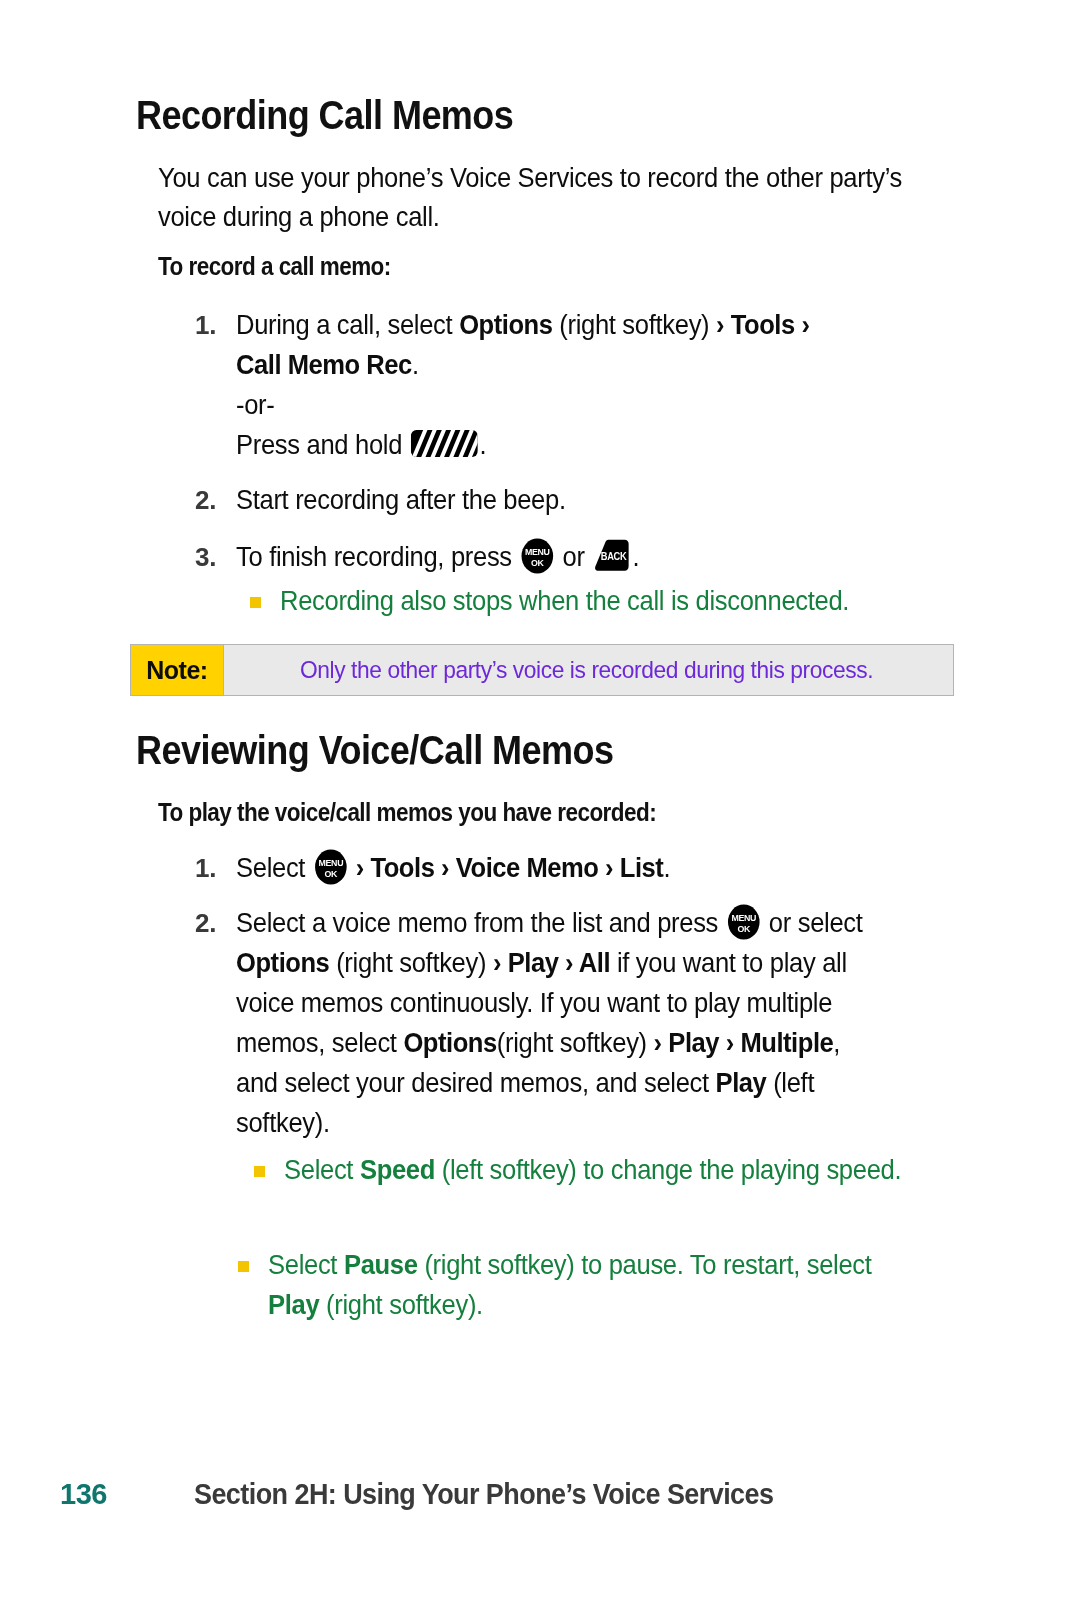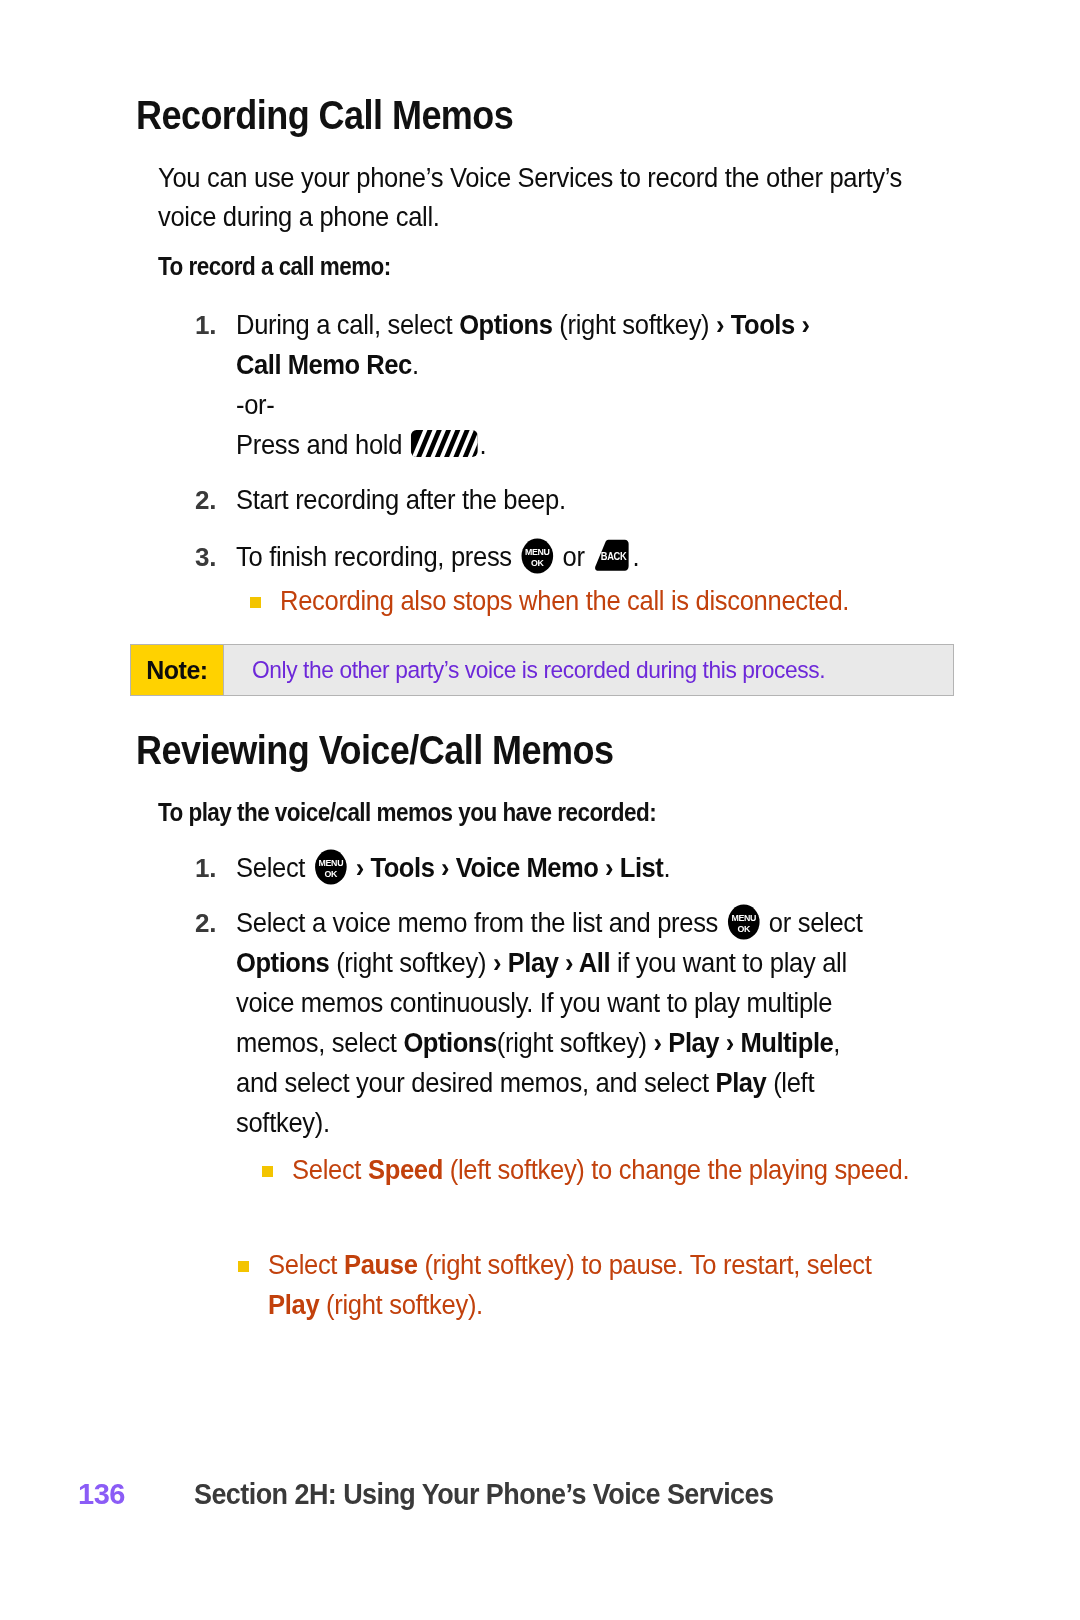--- a/index.html
+++ b/index.html
@@ -96,52 +96,53 @@
 
   .sub-line { display: block; }
   .or-line { display: block; }
 
   
   .bullet {
     position: absolute;
     font-size: 27.5px;
     line-height: 40px;
     letter-spacing: -0.35px;
-    color: #c2410c;
+    color: #15803d;
   }
   .bullet .marker {
     position: absolute;
     left: 0;
     top: 16px;
     width: 11px;
     height: 11px;
     background: #F3C400;
   }
   .bullet .body {
     display: block;
     margin-left: 30px;
     transform: scaleX(0.93);
     transform-origin: left top;
   }
   #bullet-disconnect { left: 232px; top: 581px; width: 760px; }
-  #bullet-speed { left: 244px; top: 1150px; width: 720px; }
+  #bullet-speed { left: 236px; top: 1150px; width: 720px; }
   #bullet-pause { left: 220px; top: 1245px; width: 720px; }
 
   
   #note-box {
     position: absolute;
     left: 112px;
     top: 644px;
     width: 824px;
     height: 52px;
     border: 1px solid #b4b4b4;
     background: #E9E9E9;
     box-sizing: border-box;
     display: flex;
     align-items: stretch;
+    gap: 48px;
   }
   #note-label {
     background: #FFD200;
     width: 93px;
     display: flex;
     align-items: center;
     justify-content: center;
     font-size: 25px;
     font-weight: bold;
     letter-spacing: -0.5px;
@@ -168,25 +169,25 @@
   
   #footer {
     position: absolute;
     left: 0;
     top: 1478px;
     width: 1080px;
     height: 50px;
   }
   #footer-page-number {
     position: absolute;
-    left: 60px;
+    left: 42px;
     top: 0;
     font-size: 29px;
     font-weight: bold;
-    color: #8b5cf6;
+    color: #0f766e;
     letter-spacing: -0.5px;
   }
   #footer-section-title {
     position: absolute;
     left: 176px;
     top: 0;
     font-size: 29px;
     font-weight: bold;
     color: #3a3a3a;
     letter-spacing: -0.6px;

